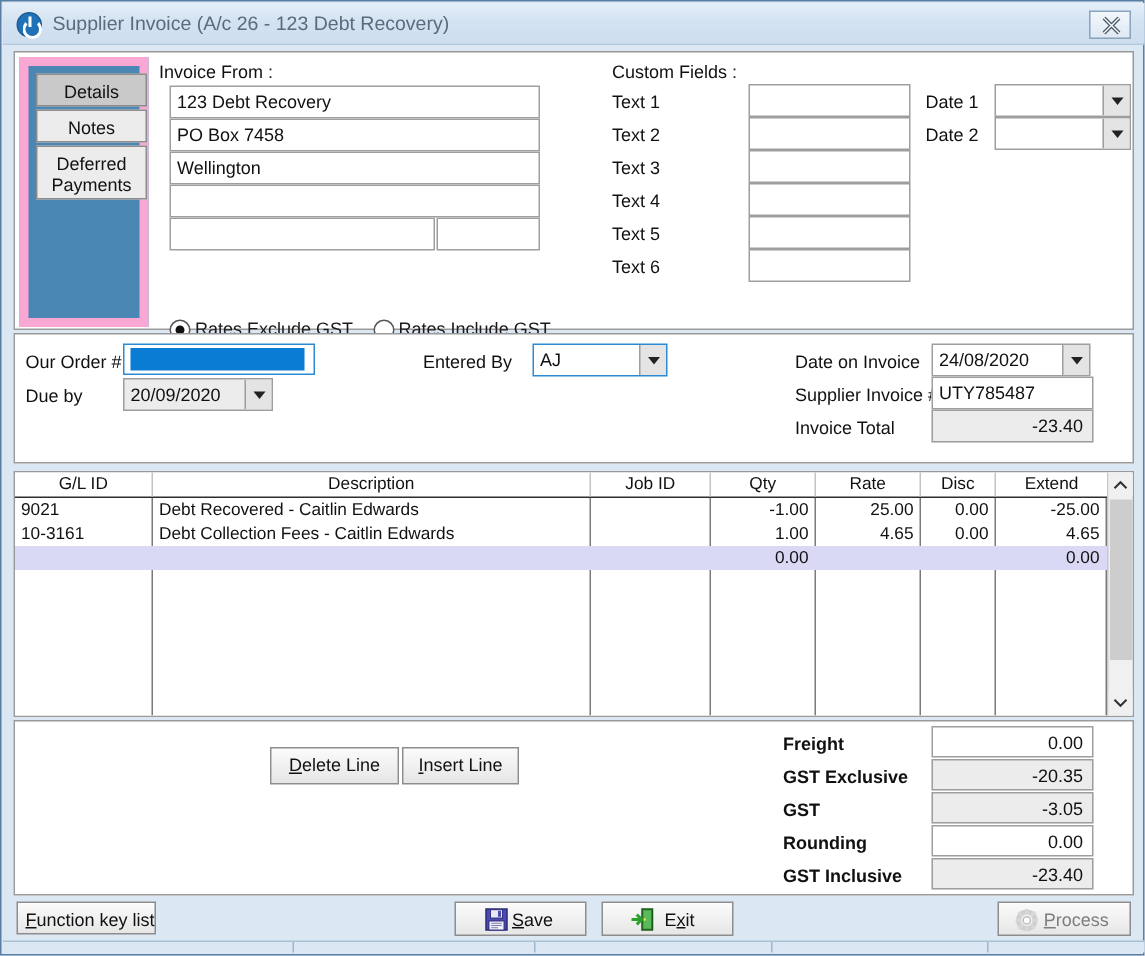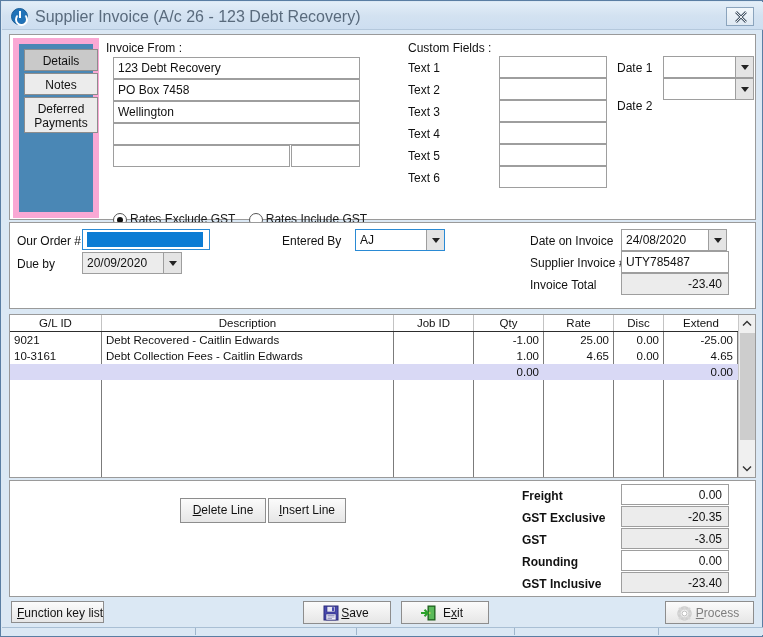--- a/index.html
+++ b/index.html
@@ -47,21 +47,21 @@
   #title-icon::after {
     content: "";
     position: absolute; left: 3px; top: 4px;
     width: 9px; height: 9px;
     border: 2px solid #ffffff;
     border-radius: 50%;
     border-top-color: transparent;
   }
   #title-text {
     position: absolute; left: 33px; top: 6px;
-    font-size: 16px;
+    font-size: 13px;
     color: #5a6b7d;
     white-space: nowrap;
   }
   #close-button {
     position: absolute; right: 9px; top: 5px;
     width: 28px; height: 19px;
     background: linear-gradient(to bottom,#f2f7fb,#dfe9f3);
     border: 1px solid #8ba4bd;
     cursor: pointer;
   }
@@ -344,21 +344,21 @@
     <div class="field-label" style="left:398px; top:114px;">Text 5</div>
     <div class="txtbox" style="left:489px; top:109px; width:108px; height:22px;"></div>
     <div class="field-label" style="left:398px; top:136px;">Text 6</div>
     <div class="txtbox" style="left:489px; top:131px; width:108px; height:22px;"></div>
 
     <div class="field-label" style="left:607px; top:26px;">Date 1</div>
     <div class="combo" style="left:653px; top:21px; width:91px; height:22px;">
       <span></span>
       <span class="arrowbtn"></span>
     </div>
-    <div class="field-label" style="left:607px; top:64px;">Date 2</div>
+    <div class="field-label" style="left:607px; top:48px;">Date 2</div>
     <div class="combo" style="left:653px; top:43px; width:91px; height:22px;">
       <span></span>
       <span class="arrowbtn"></span>
     </div>
   </div>
 
   <div class="panel" id="mid-panel">
     <div class="field-label" style="left:7px; top:11px;">Our Order #</div>
     <div class="txtbox focused" style="left:72px; top:6px; width:128px; height:21px;">
       <span style="display:inline-block;width:116px;height:15px;background:#0b7cd4;vertical-align:-3px;"></span>

